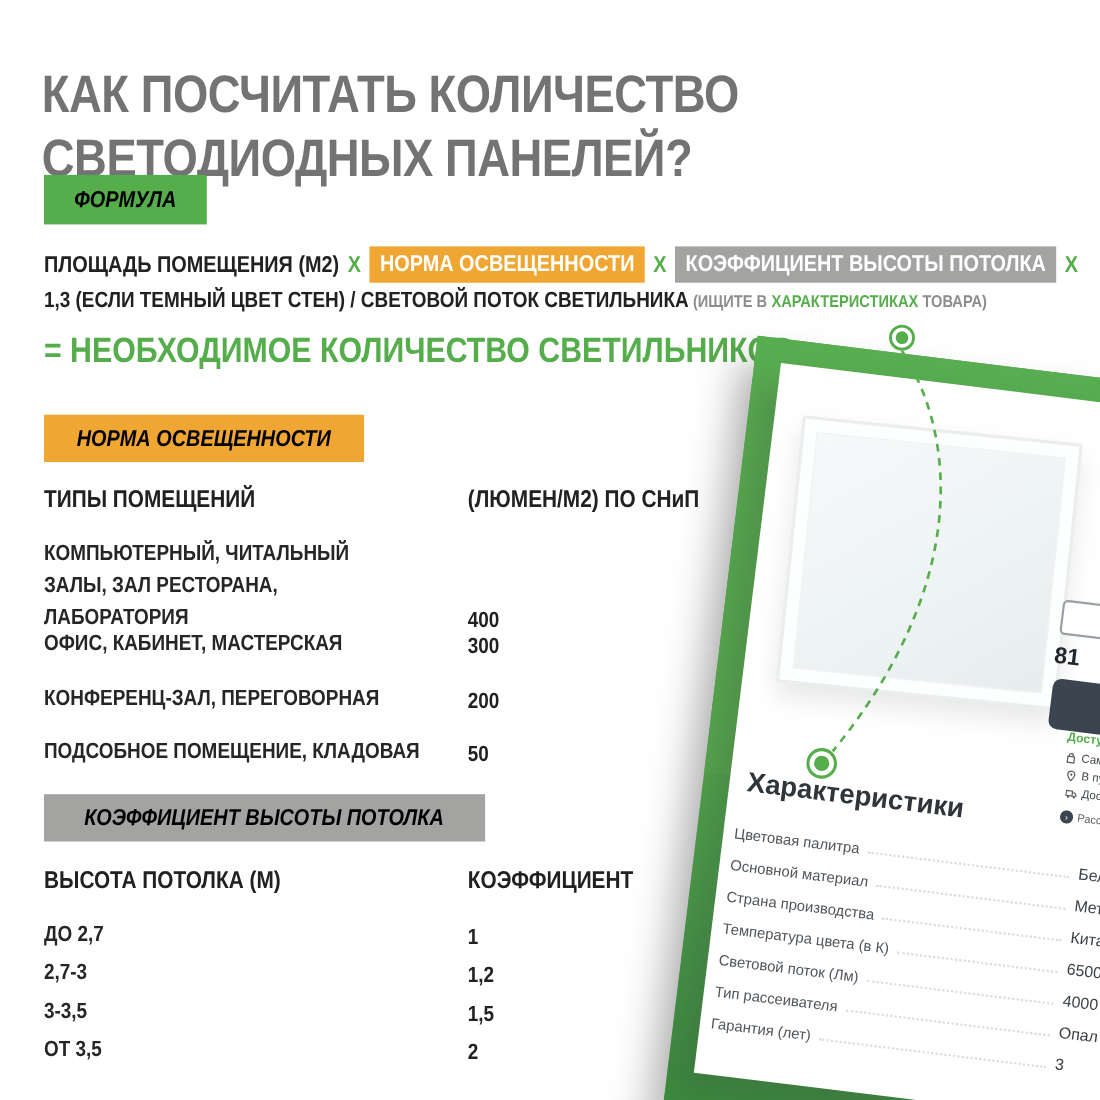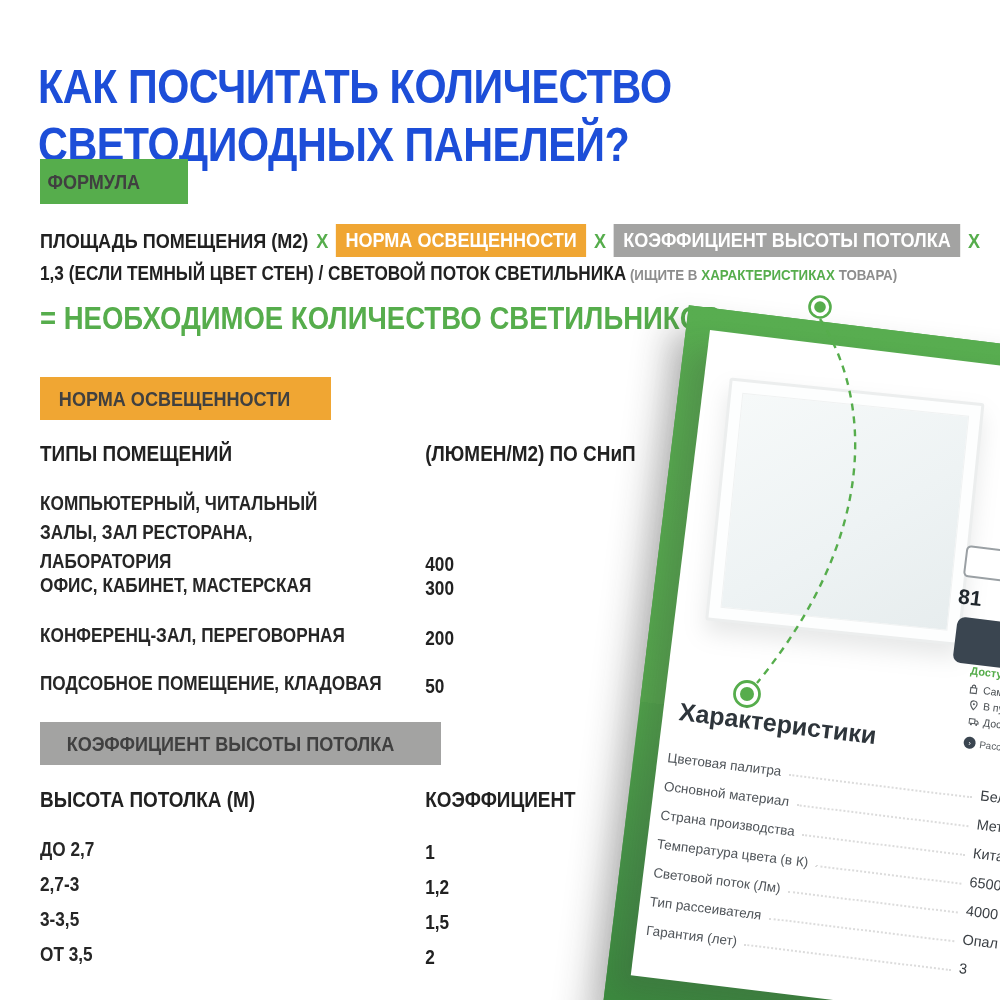--- a/index.html
+++ b/index.html
@@ -6,25 +6,25 @@
   body{
     width:1000px;height:1000px;position:relative;overflow:hidden;
     background:#ffffff;
     font-family:"Liberation Sans","DejaVu Sans",sans-serif;
     color:#212121;
   }
   .scalex{display:inline-block;transform:scaleX(.86);transform-origin:0 0;}
 
   
   .title{position:absolute;left:38px;top:26px;font-size:48px;font-weight:bold;
-         line-height:58px;letter-spacing:-0.5px;color:#1d4ed8;}
+         line-height:58px;letter-spacing:-0.5px;color:#737373;}
   .title span{display:block;}
 
-  .badge{position:absolute;display:flex;align-items:center;justify-content:flex-start;
-         color:#404040;font-weight:bold;}
+  .badge{position:absolute;display:flex;align-items:center;justify-content:center;
+         color:#000000;font-weight:bold;font-style:italic;}
   .badge>span{transform:scaleX(.86);white-space:nowrap;}
   .badge-formula{left:40px;top:159px;width:148px;height:45px;background:var(--green);font-size:21px;}
   .badge-norm{left:40px;top:377px;width:291px;height:43px;background:var(--orange);font-size:21px;}
   .badge-coef{left:40px;top:722px;width:401px;height:43px;background:var(--gray);font-size:21px;}
 
   .formula-line1{position:absolute;left:40px;top:224px;white-space:nowrap;
                  display:flex;align-items:center;gap:9px;font-size:21px;font-weight:bold;}
   .chip{color:#fff;padding:4px 11px 5px;}
   .chip-orange{background:var(--orange);}
   .chip-gray{background:var(--gray);}

